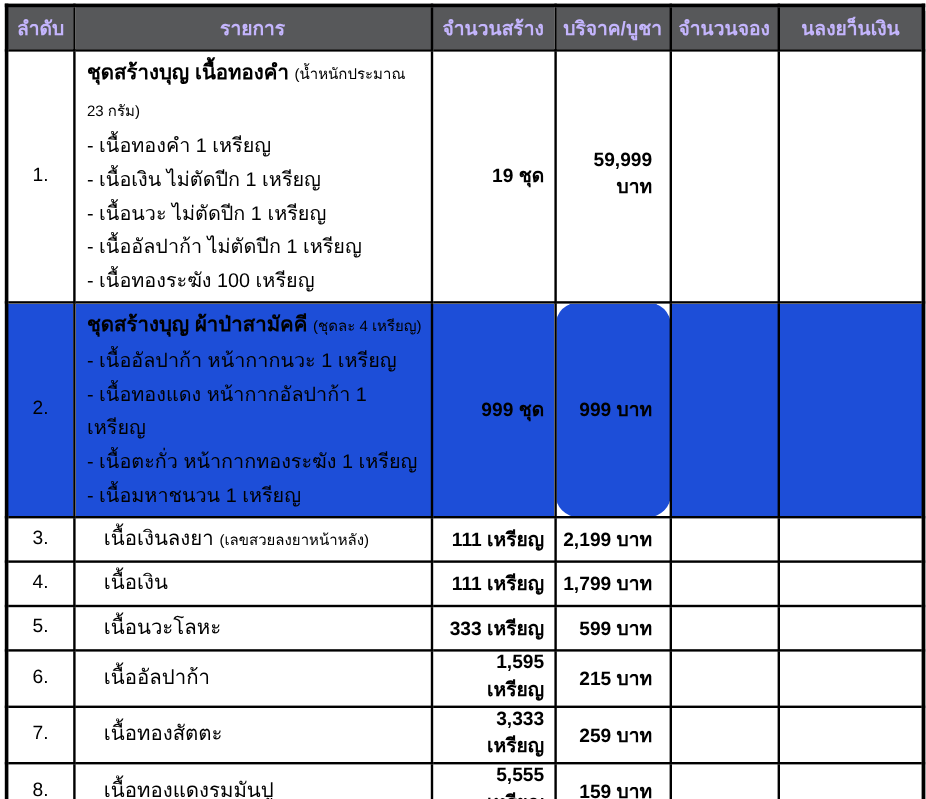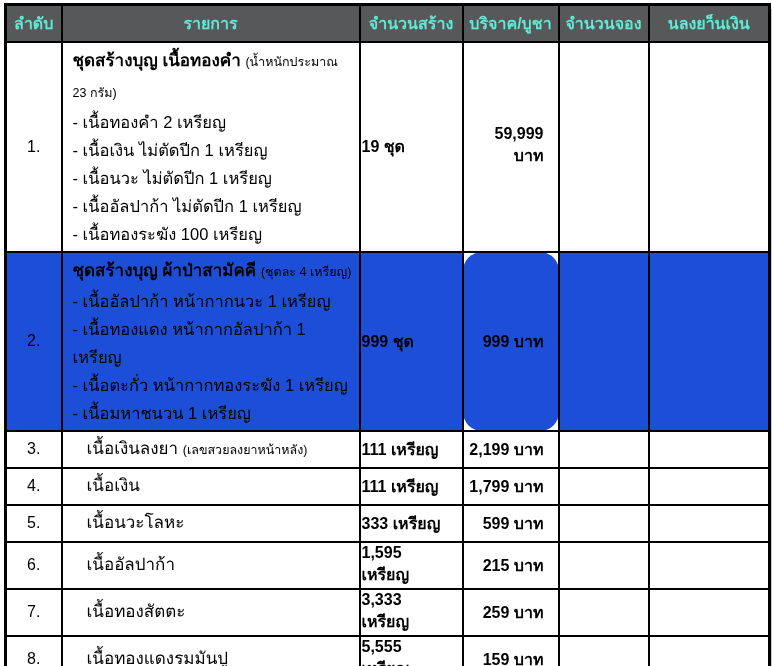--- a/index.html
+++ b/index.html
@@ -26,21 +26,21 @@
     border: 3px solid #000;
     box-shadow: 2px 5px 0 -1px #c7c7c7;
   }
   th, td {
     border: 2px solid #000;
     overflow: hidden;
   }
   thead tr { height: 37px; }
   th {
     background: #57585a;
-    color: #5eead4;
+    color: #c4b5fd;
     font-size: 16px;
     font-weight: bold;
     text-align: center;
     vertical-align: middle;
     padding: 0 2px;
   }
   tr.row-1 { height: 173px; }
   tr.row-2 { height: 147px; }
   tr.single { height: 37px; }
 
@@ -69,20 +69,21 @@
     line-height: 28px;
     font-weight: normal;
   }
   tr.single .item-title {
     font-weight: normal;
     font-size: 17px;
     line-height: 20px;
     margin-left: 14px;
   }
   td.c-qty {
+    text-align: right;
     vertical-align: middle;
     font-weight: bold;
     font-size: 16px;
     padding-right: 8px;
   }
   td.c-price {
     text-align: right;
     vertical-align: middle;
     font-weight: bold;
     font-size: 16px;
@@ -113,21 +114,21 @@
         <th>จำนวนจอง</th>
         <th>นลงยา็นเงิน</th>
       </tr>
     </thead>
     <tbody>
 
       <tr class="row-1">
         <td class="c-no">1.</td>
         <td class="c-item">
           <div class="item-title"><span>ชุดสร้างบุญ เนื้อทองคำ</span> <span class="item-note">(น้ำหนักประมาณ 23 กรัม)</span></div>
-          <div class="sub-item">- เนื้อทองคำ 2 เหรียญ</div>
+          <div class="sub-item">- เนื้อทองคำ 1 เหรียญ</div>
           <div class="sub-item">- เนื้อเงิน ไม่ตัดปีก 1 เหรียญ</div>
           <div class="sub-item">- เนื้อนวะ ไม่ตัดปีก 1 เหรียญ</div>
           <div class="sub-item">- เนื้ออัลปาก้า ไม่ตัดปีก 1 เหรียญ</div>
           <div class="sub-item">- เนื้อทองระฆัง 100 เหรียญ</div>
         </td>
         <td class="c-qty">19 ชุด</td>
         <td class="c-price">59,999 บาท</td>
         <td class="c-reserved"></td>
         <td class="c-total"></td>
       </tr>

